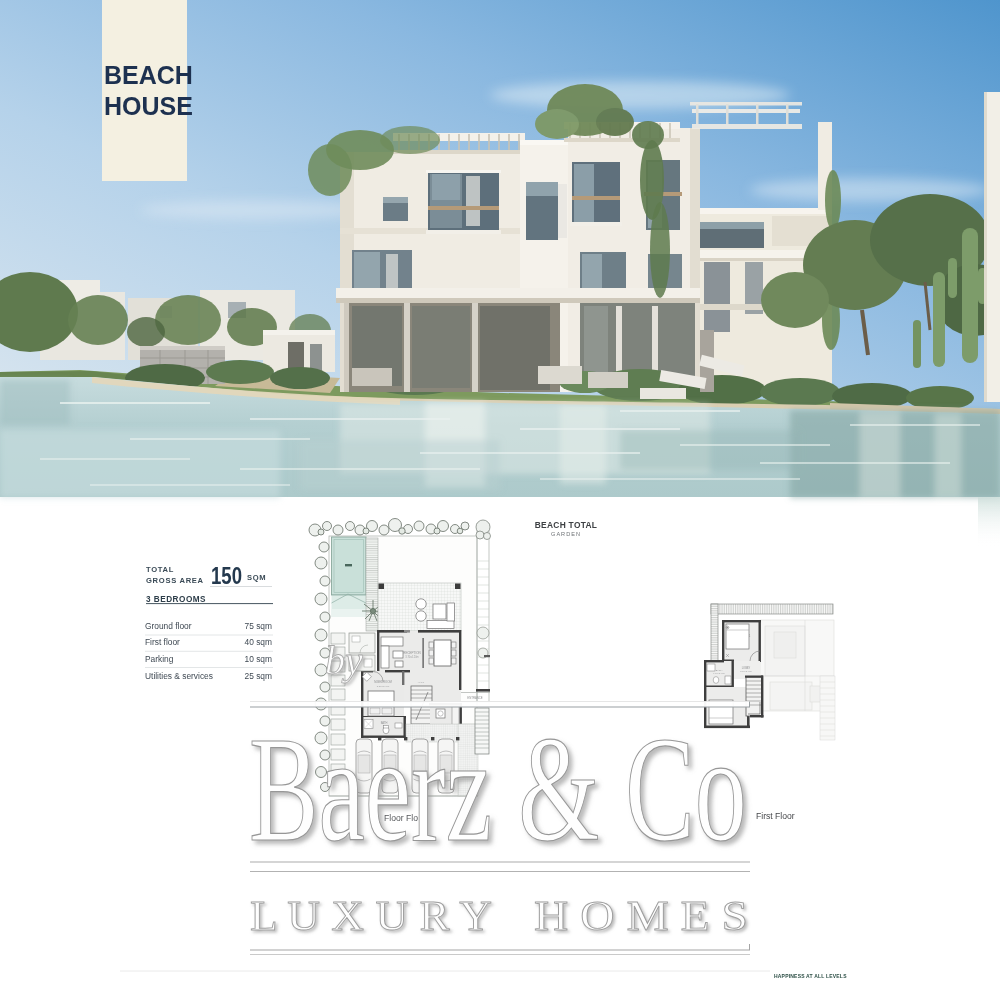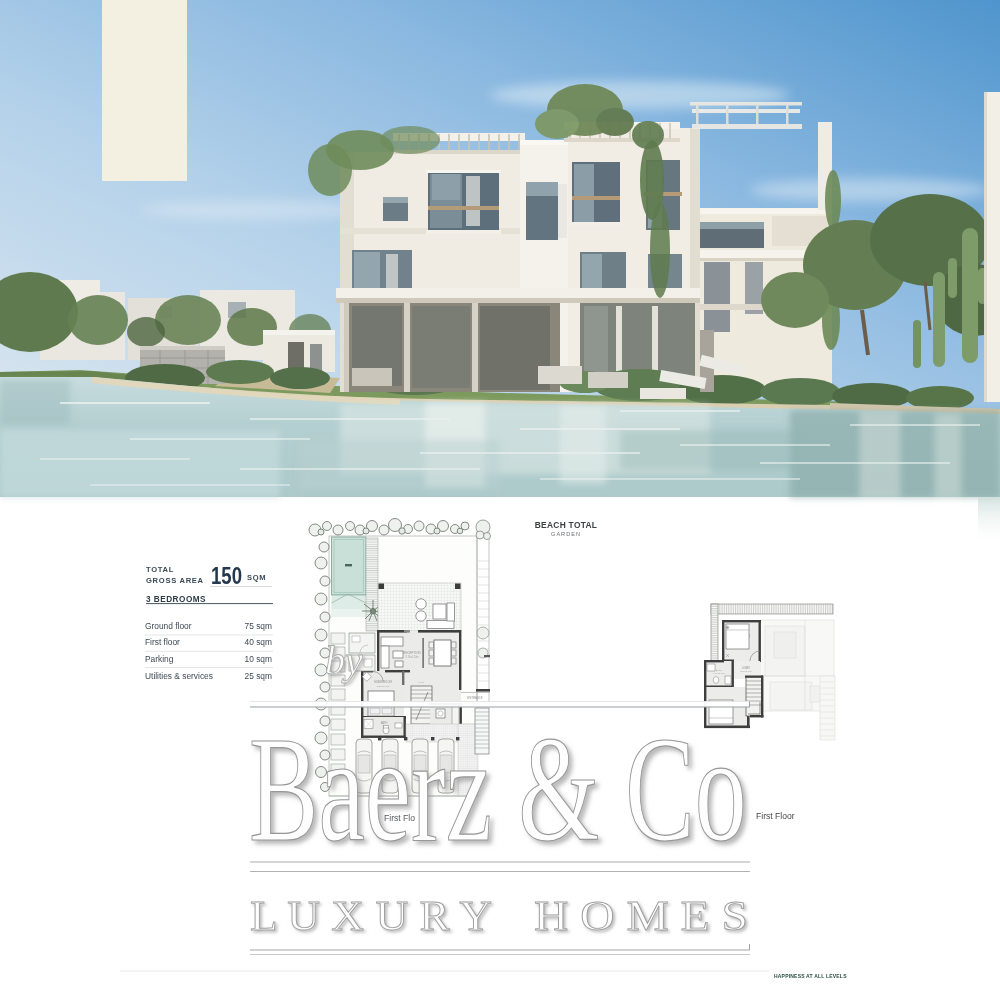--- a/index.html
+++ b/index.html
@@ -330,20 +330,21 @@
     <rect x="90" y="484" width="200" height="2" opacity="0.5"></rect>
     <rect x="620" y="410" width="120" height="2" opacity="0.7"></rect>
     <rect x="850" y="424" width="130" height="2" opacity="0.6"></rect>
   </g>
 
   <rect x="978" y="497" width="22" height="50" fill="url(#rfade)"></rect>
 </svg>
 
 <div class="abs" style="left:102px;top:0;width:85px;height:181px;background:#f4f0e1;"></div>
 
+<div class="abs" style="left:104px;top:60px;width:85px;color:#1d3150;font-size:25px;font-weight:bold;line-height:31px;letter-spacing:0px;">BEACH<br>HOUSE</div>
 
 <div class="abs" style="left:466px;top:520px;width:200px;text-align:center;color:#3d4043;font-size:8.4px;font-weight:bold;letter-spacing:0.3px;">BEACH TOTAL</div>
 
 <div class="abs" style="left:466px;top:531px;width:200px;text-align:center;color:#6e7276;font-size:5.6px;letter-spacing:1px;">GARDEN</div>
 
 <svg class="abs" style="left:130px;top:550px" width="170" height="150" viewBox="0 0 170 150">
 
   <text x="16" y="22" font-size="7.6" font-weight="bold" fill="#3a4a56" letter-spacing="0.7">TOTAL</text>
   <text x="16" y="33" font-size="7.6" font-weight="bold" fill="#3a4a56" letter-spacing="0.7">GROSS AREA</text>
 
@@ -797,21 +798,21 @@
     <rect x="71" y="85.5" width="2.4" height="42"></rect>
     <rect x="60" y="125" width="13.5" height="2.4"></rect>
   </g>
 
   <g fill="none" stroke="#8a8a8a" stroke-width="0.5">
     <path d="M36,36 l3,3 m0,-3 l-3,3 m-0.5,-1.5 h4 m-2,-2 v4"></path>
     <path d="M36,64 l3,3 m0,-3 l-3,3"></path>
   </g>
 </svg>
 
-<div class="abs" style="left:384px;top:813px;font-size:8.6px;color:#55575a;">First Flo</div>
+<div class="abs" style="left:384px;top:813px;font-size:8.6px;color:#55575a;">Floor Flo</div>
 
 <div class="abs" style="left:756px;top:811px;font-size:8.6px;color:#45474a;">First Floor</div>
 
 <svg class="abs" style="left:0;top:0" width="1000" height="1000" viewBox="0 0 1000 1000">
   <defs>
     <filter id="emb" x="-20%" y="-20%" width="140%" height="140%">
       <feDropShadow dx="3.5" dy="3.5" stdDeviation="2.2" flood-color="#8a8a8a" flood-opacity="0.6"></feDropShadow>
     </filter>
     <filter id="embS" x="-20%" y="-20%" width="140%" height="140%">
       <feDropShadow dx="2" dy="2" stdDeviation="1.4" flood-color="#8f8f8f" flood-opacity="0.6"></feDropShadow>

